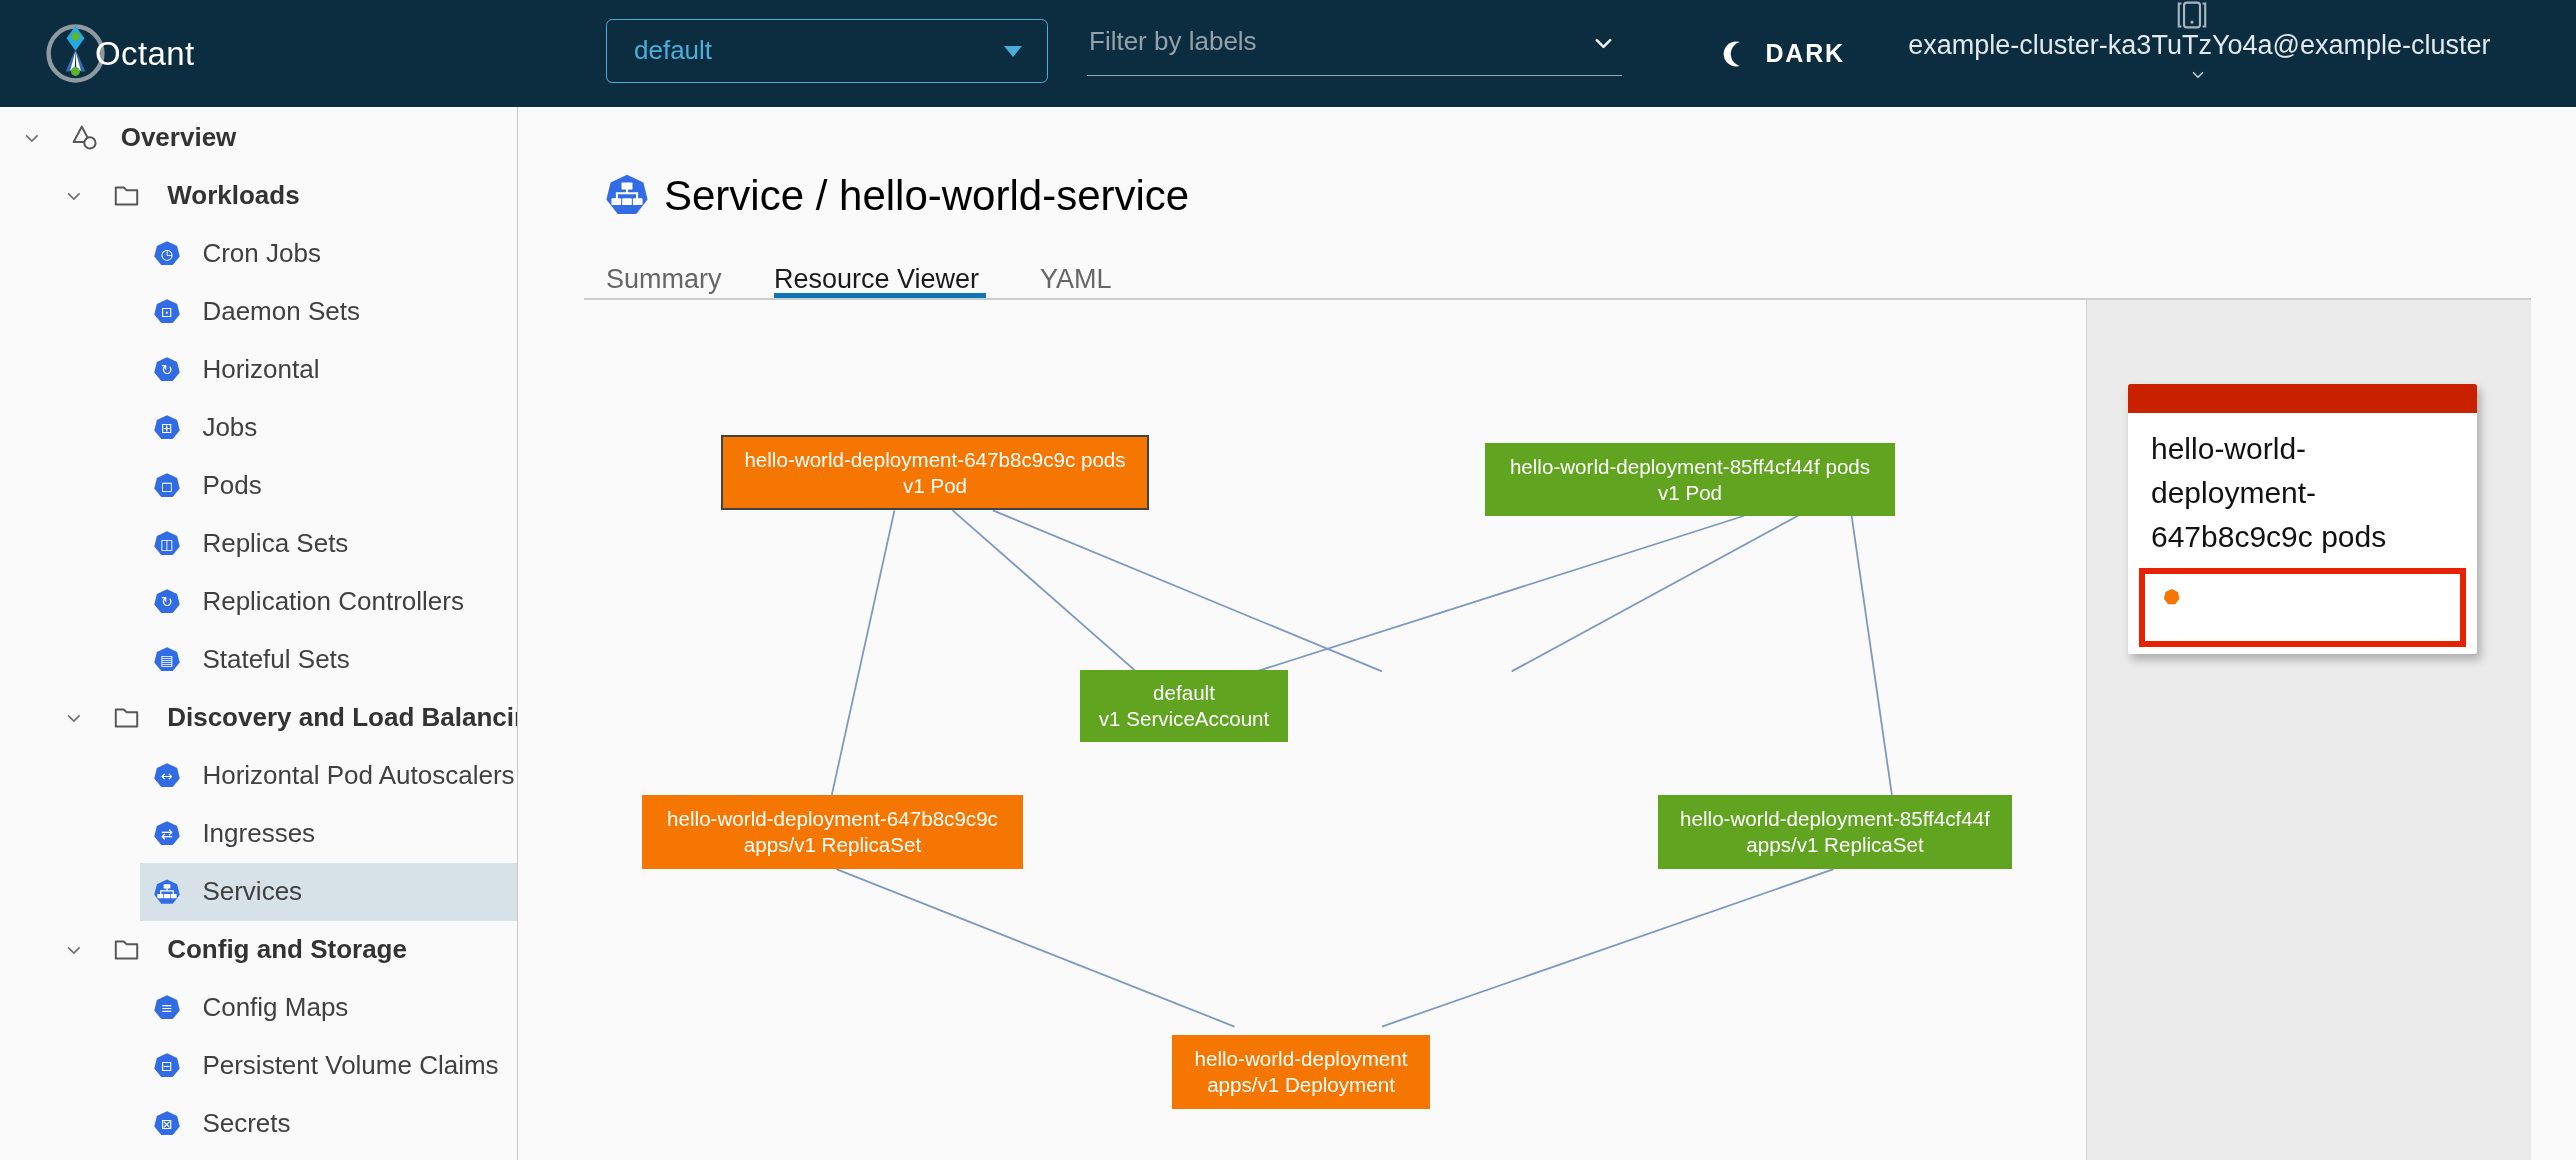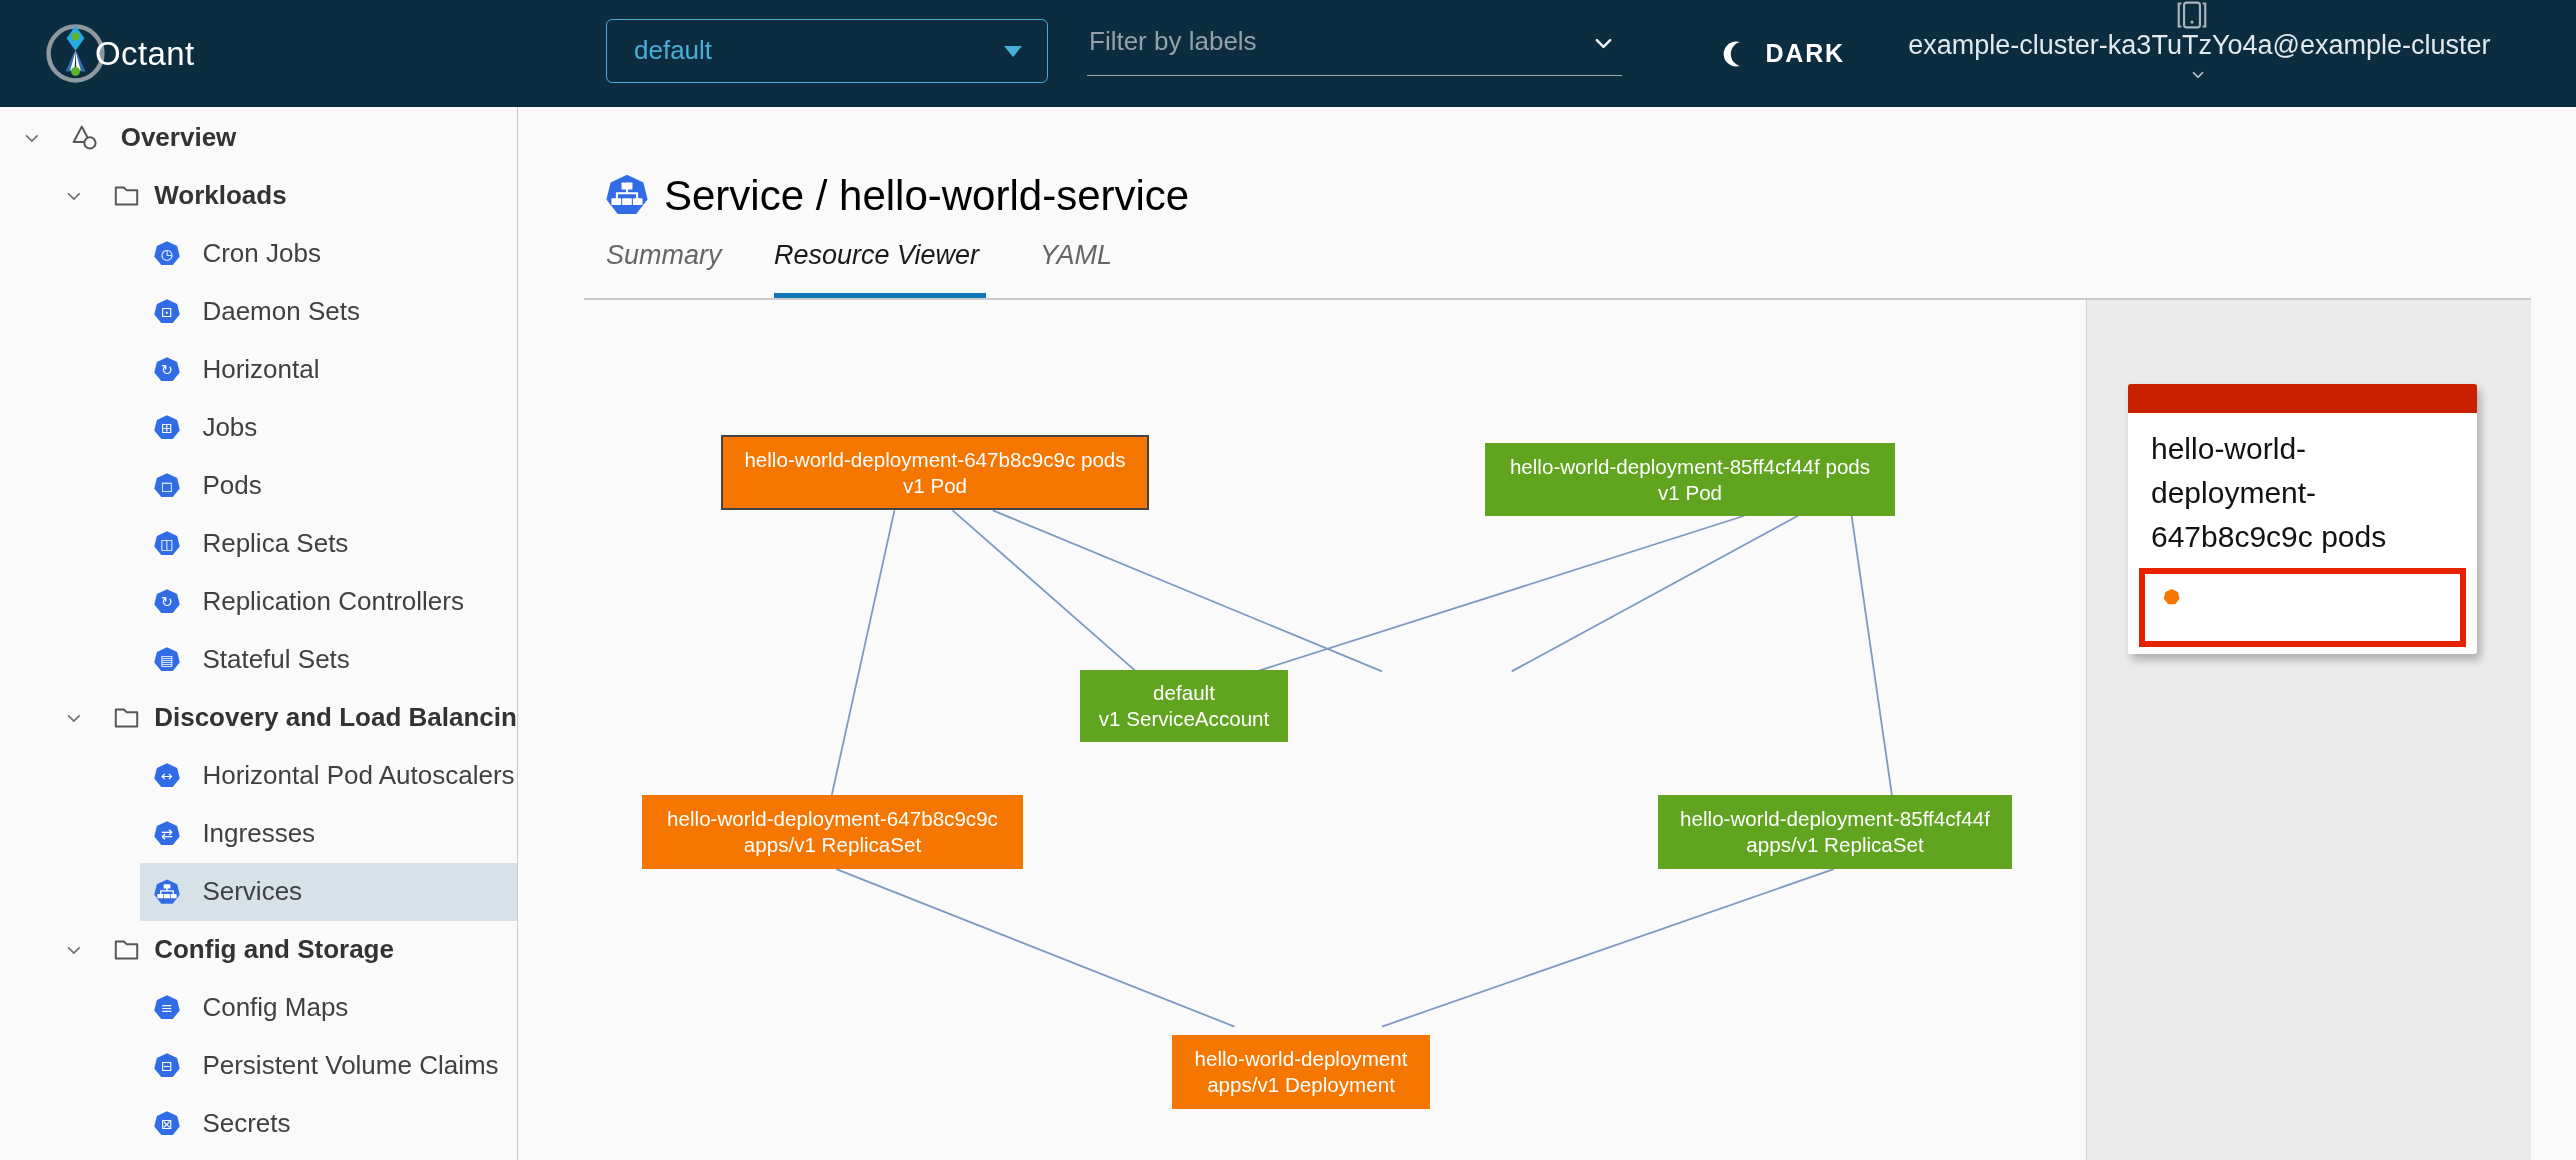--- a/index.html
+++ b/index.html
@@ -26,37 +26,37 @@
   
   .sidebar{position:absolute;left:0;top:107px;width:518px;height:1053px;background:#fafafa;border-right:0.9px solid #c9c9c9;box-sizing:border-box;overflow:hidden;}
   .nav{position:absolute;left:0;top:1.8px;width:558px;}
   .row{height:58px;display:flex;align-items:center;cursor:pointer;}
   .row .label{font-size:26px;color:#404040;white-space:nowrap;}
   .row.root{padding-left:21.5px;}
   .row.section{padding-left:64px;}
   .row.leaf{padding-left:154px;}
   .row.root .label,.row.section .label{font-weight:700;color:#333;}
   .row.root .label{margin-left:21.5px;}
-  .row.section .label{margin-left:14px;}
+  .row.section .label{margin-left:27px;}
   .row.leaf .label{margin-left:22.4px;}
   .row.selected{background:linear-gradient(to right, rgba(0,0,0,0) 140px, #d7e2e8 140px);}
   .chev{flex:0 0 auto;}
   .tree-ico{flex:0 0 auto;margin-left:29px;}
   .row.section .tree-ico{margin-left:29.5px;}
   .hep{flex:0 0 auto;width:26px;height:25px;background:#326ce5;
        clip-path:polygon(50% 0,89% 19%,99% 61%,72% 95%,28% 95%,1% 61%,11% 19%);
        display:flex;align-items:center;justify-content:center;}
   .hep .glyph{color:#fff;font-size:14.3px;line-height:1;font-family:"DejaVu Sans",sans-serif;}
   .svc-ico{flex:0 0 auto;}
 
   
   .main{position:absolute;left:559px;top:107px;width:2017px;height:1053px;background:#fafafa;}
   .page-title{position:absolute;left:47px;top:65px;display:flex;align-items:center;}
   .page-title .txt{margin-left:16px;font-size:42px;font-weight:300;color:#000;letter-spacing:0;}
-  .tabs{position:absolute;left:0;top:127px;width:100%;height:50px;font-style:italic;}
+  .tabs{position:absolute;left:0;top:151px;width:100%;height:50px;}
   .tab{position:absolute;top:0;height:43px;line-height:43px;font-size:27px;color:#666;cursor:pointer;white-space:nowrap;}
   .tab.active{color:#1a1a1a;font-weight:500;}
   .tab-underline{position:absolute;left:215px;top:186px;width:212px;height:7.2px;background:#0e76b4;}
   .tabs-divider{position:absolute;left:25px;top:191px;width:1947px;height:1.8px;background:#ccc;}
 
   
   .graph{position:absolute;left:0;top:193px;width:1527px;height:860px;}
   .edges{position:absolute;left:0;top:0;pointer-events:none;}
   .gnode{position:absolute;box-sizing:border-box;display:flex;flex-direction:column;align-items:center;justify-content:center;cursor:pointer;}
   .gnode .l{color:#fff;font-size:20.6px;line-height:26px;white-space:nowrap;}

